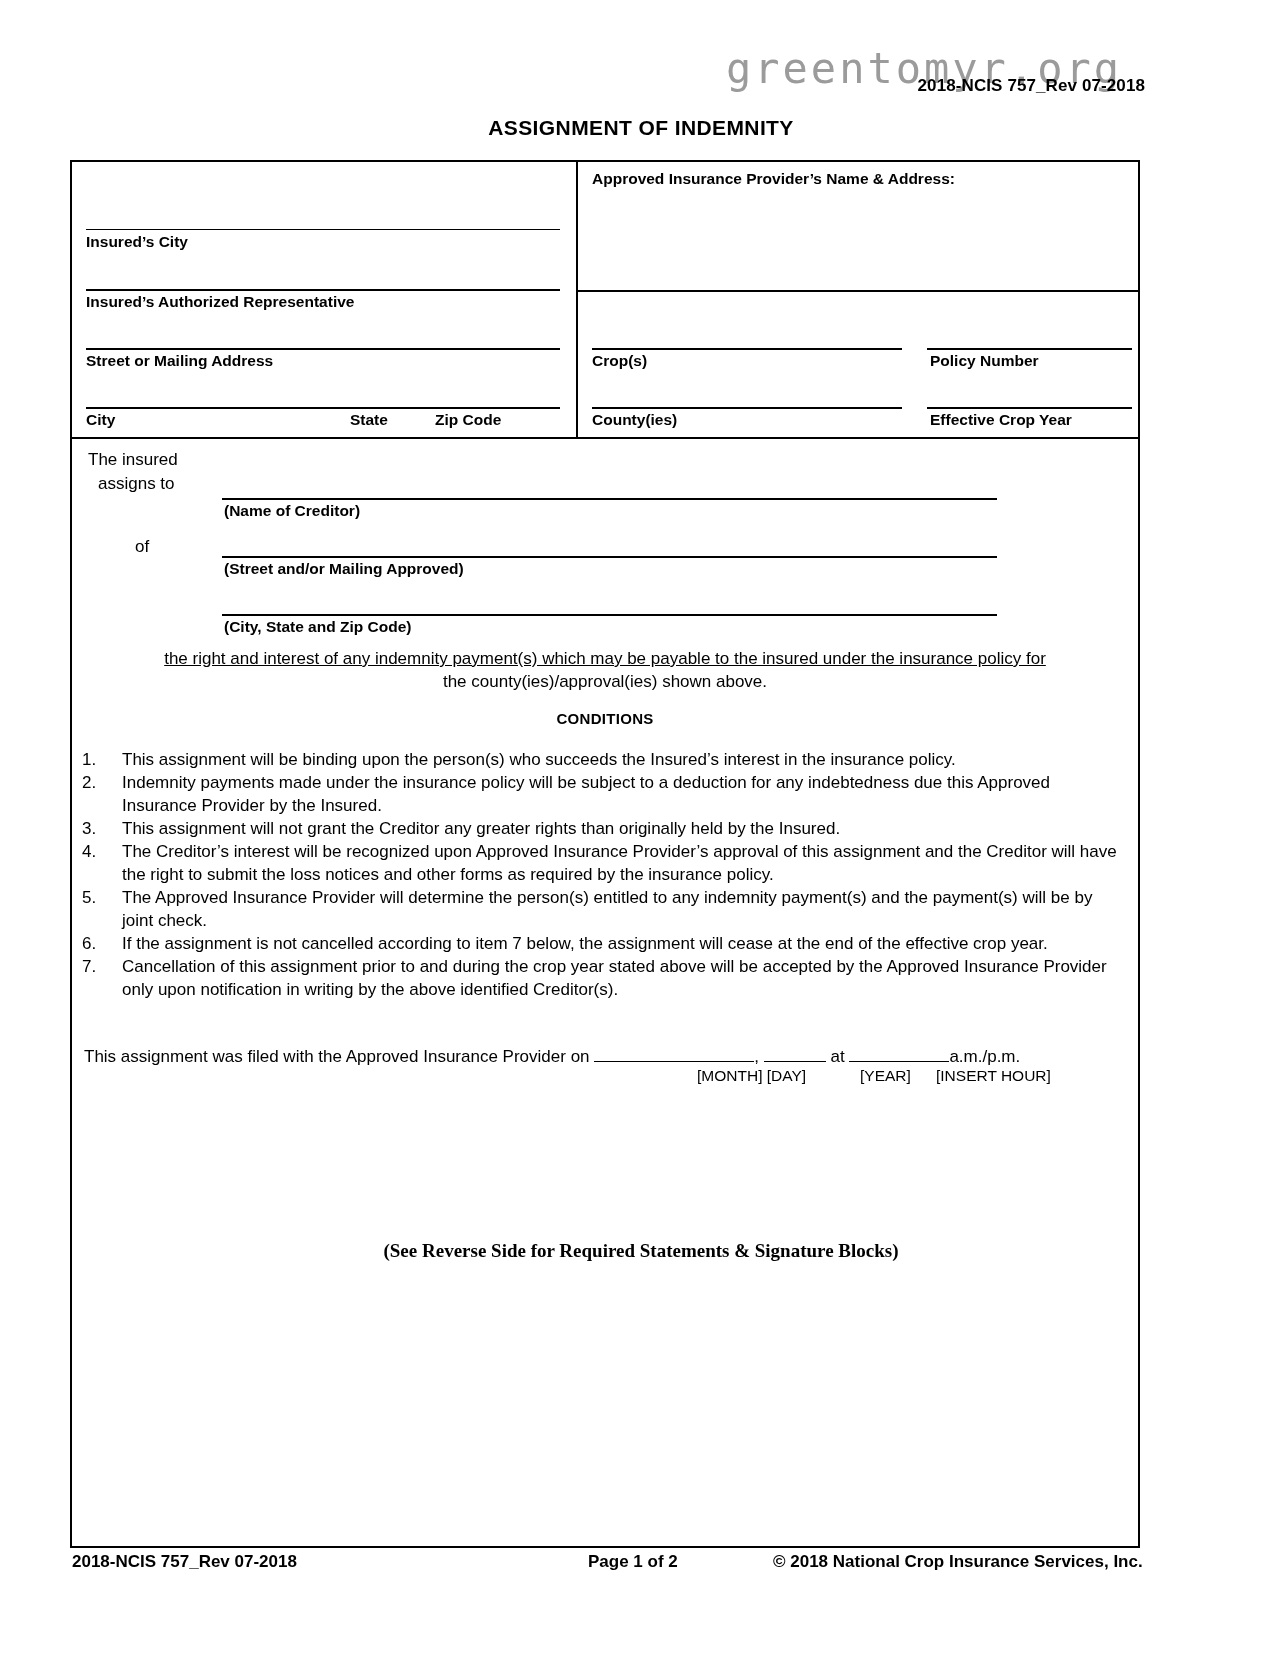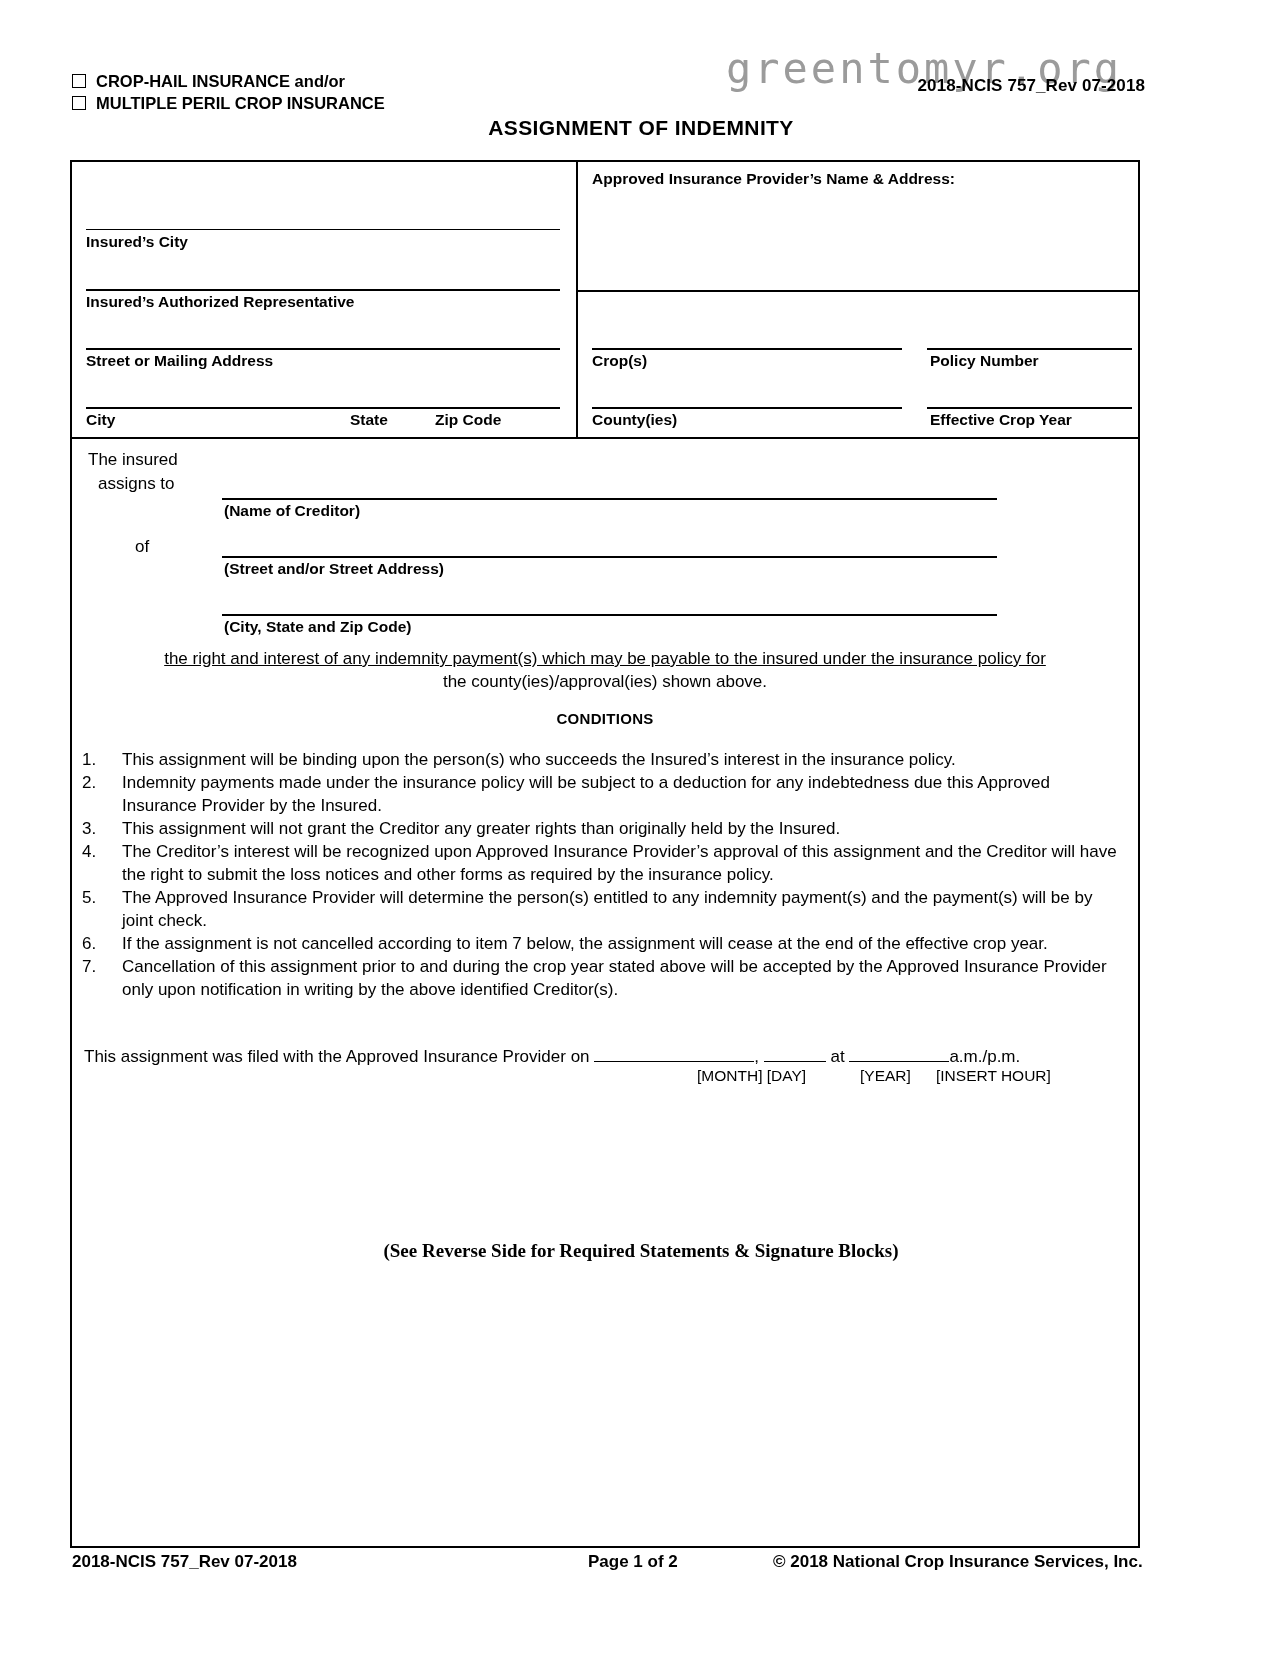--- a/index.html
+++ b/index.html
@@ -182,30 +182,20 @@
   .f-mid   { width: 185px; flex: 0 0 185px; margin-left: 46px; }
   .f-right { flex: 1 1 auto; }
 </style>
 </head>
 <body>
 
 <div id="page">
 
   <div class="watermark">greentomyr.org</div>
 
-  <div class="hdr-checks">
-    <div class="chk-row">
-      <span class="chkbox"></span>
-      <span>CROP-HAIL INSURANCE and/or</span>
-    </div>
-    <div class="chk-row">
-      <span class="chkbox"></span>
-      <span>MULTIPLE PERIL CROP INSURANCE</span>
-    </div>
-  </div>
 
   <div class="form-no-top">2018-NCIS 757_Rev 07-2018</div>
   <div class="doc-title">ASSIGNMENT OF INDEMNITY</div>
 
   <div class="mainbox">
 
     <div class="vr" style="left:504px; top:0px; height:277px;"></div>
 
     <div class="vr" style="left:504px; top:0px; height:130px; width:0;"></div>
     <div class="hr" style="left:504px; top:128px; width:564px; height:2.2px;"></div>
@@ -253,21 +243,21 @@
     <div class="assign-word" style="left:16px; top:288px;">The insured</div>
     <div class="assign-word" style="left:26px; top:312px;">assigns to</div>
     <div class="assign-word" style="left:63px; top:375px;">of</div>
 
     <div style="position:absolute;left:152px;top:312px;width:770px;height:24px;font-size:16px;"></div>
     <div class="cred-rule" style="left:150px; top:336px; width:775px;"></div>
     <div class="cred-lbl" style="left:152px; top:340px;">(Name of Creditor)</div>
 
     <div style="position:absolute;left:152px;top:370px;width:770px;height:24px;font-size:16px;"></div>
     <div class="cred-rule" style="left:150px; top:394px; width:775px;"></div>
-    <div class="cred-lbl" style="left:152px; top:398px;">(Street and/or Street Address)</div>
+    <div class="cred-lbl" style="left:152px; top:398px;">(Street and/or Mailing Approved)</div>
 
     <div style="position:absolute;left:152px;top:428px;width:770px;height:24px;font-size:16px;"></div>
     <div class="cred-rule" style="left:150px; top:452px; width:775px;"></div>
     <div class="cred-lbl" style="left:152px; top:456px;">(City, State and Zip Code)</div>
 
     <div class="para" style="left:10px; top:485px; width:1046px;text-decoration:underline;">the right and interest of any indemnity payment(s) which may be payable to the insured under the insurance policy for</div>
     <div class="para" style="left:10px; top:508px; width:1046px;">the county(ies)/approval(ies) shown above.</div>
 
     <div class="cond-head" style="top:548px;">CONDITIONS</div>
 

